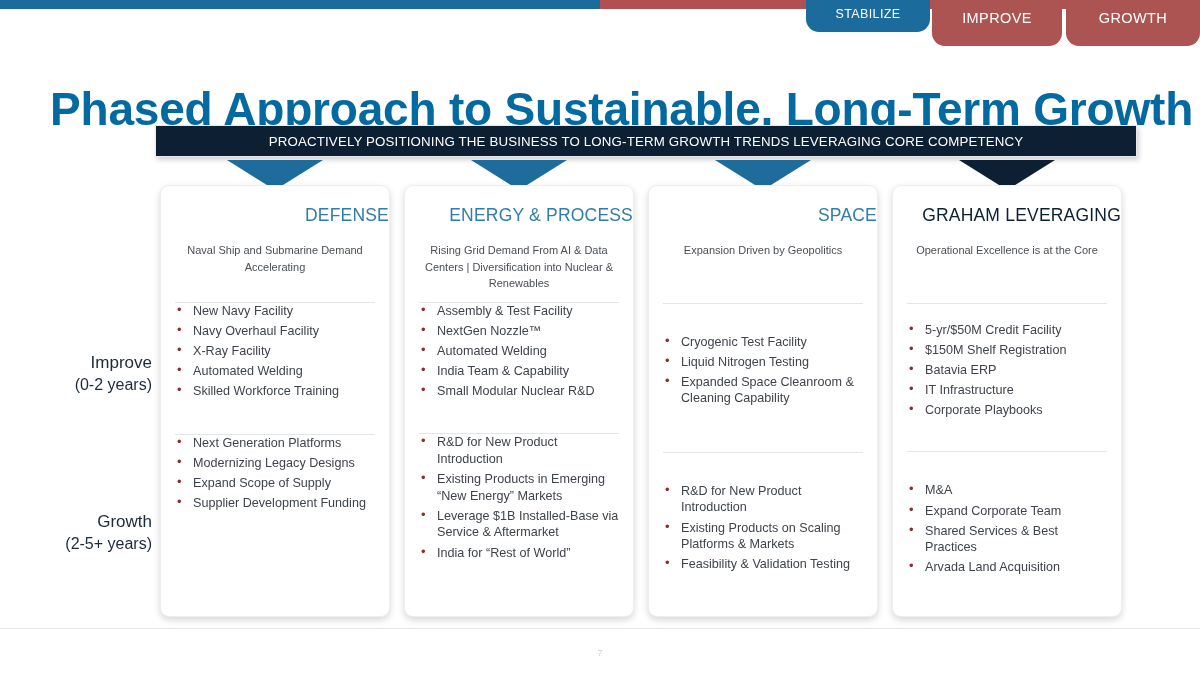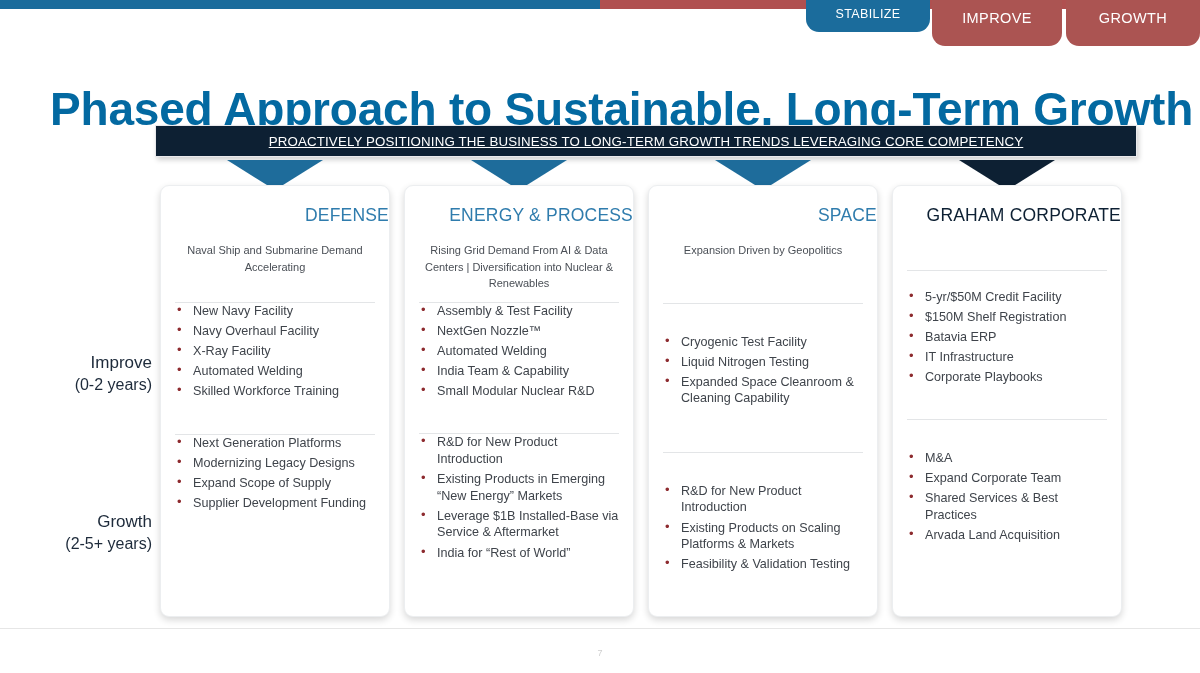--- a/index.html
+++ b/index.html
@@ -127,21 +127,21 @@
     <span>IMPROVE</span>
   </div>
   <div class="phase-tab" id="tab-growth" style="background: rgb(171, 84, 82);">
     <span>GROWTH</span>
   </div>
 </div>
 
 <div id="slide-title">Phased Approach to Sustainable, Long-Term Growth</div>
 
 <div id="banner-wrap">
-  <div id="banner" style="background: rgb(13, 32, 51); color: rgb(255, 255, 255); text-decoration: underline;">PROACTIVELY POSITIONING THE BUSINESS TO LONG-TERM GROWTH TRENDS LEVERAGING CORE COMPETENCY</div>
+  <div id="banner" style="background: rgb(13, 32, 51); color: rgb(255, 255, 255);">PROACTIVELY POSITIONING THE BUSINESS TO LONG-TERM GROWTH TRENDS LEVERAGING CORE COMPETENCY</div>
 </div>
 
 <div class="arrow blue" style="left: 227px; border-top-color: rgb(30, 108, 155);"></div>
 <div class="arrow blue" style="left: 471px; border-top-color: rgb(30, 108, 155);"></div>
 <div class="arrow blue" style="left: 715px; border-top-color: rgb(30, 108, 155);"></div>
 <div class="arrow navy" style="left: 959px; border-top-color: rgb(13, 32, 51);"></div>
 
 <div class="row-label" id="label-improve">
   <div>Improve</div>
   <div class="sub">(0-2 years)</div>
@@ -202,21 +202,22 @@
     </ul>
   <div class="divider d2" style="margin-top:45px;"></div>
   <ul class="bullets grp-growth" style="padding-top:30px;">
       <li>R&amp;D for New Product Introduction</li>
       <li>Existing Products on Scaling Platforms &amp; Markets</li>
       <li>Feasibility &amp; Validation Testing</li>
     </ul>
 </div>
 
 <div class="card" id="card-3">
-  <div class="card-head navy" style="color: rgb(13, 32, 51);">GRAHAM CORPORATE</div>
+  <div class="card-head navy" style="color: rgb(13, 32, 51);">GRAHAM LEVERAGING</div>
+  <div class="card-sub">Operational Excellence is at the Core</div>
   <div class="divider d1" style="margin-top:44px;"></div>
   <ul class="bullets grp-improve" style="padding-top:18px;">
       <li>5-yr/$50M Credit Facility</li>
       <li>$150M Shelf Registration</li>
       <li>Batavia ERP</li>
       <li>IT Infrastructure</li>
       <li>Corporate Playbooks</li>
     </ul>
   <div class="divider d2" style="margin-top:33px;"></div>
   <ul class="bullets grp-growth" style="padding-top:30px;">

